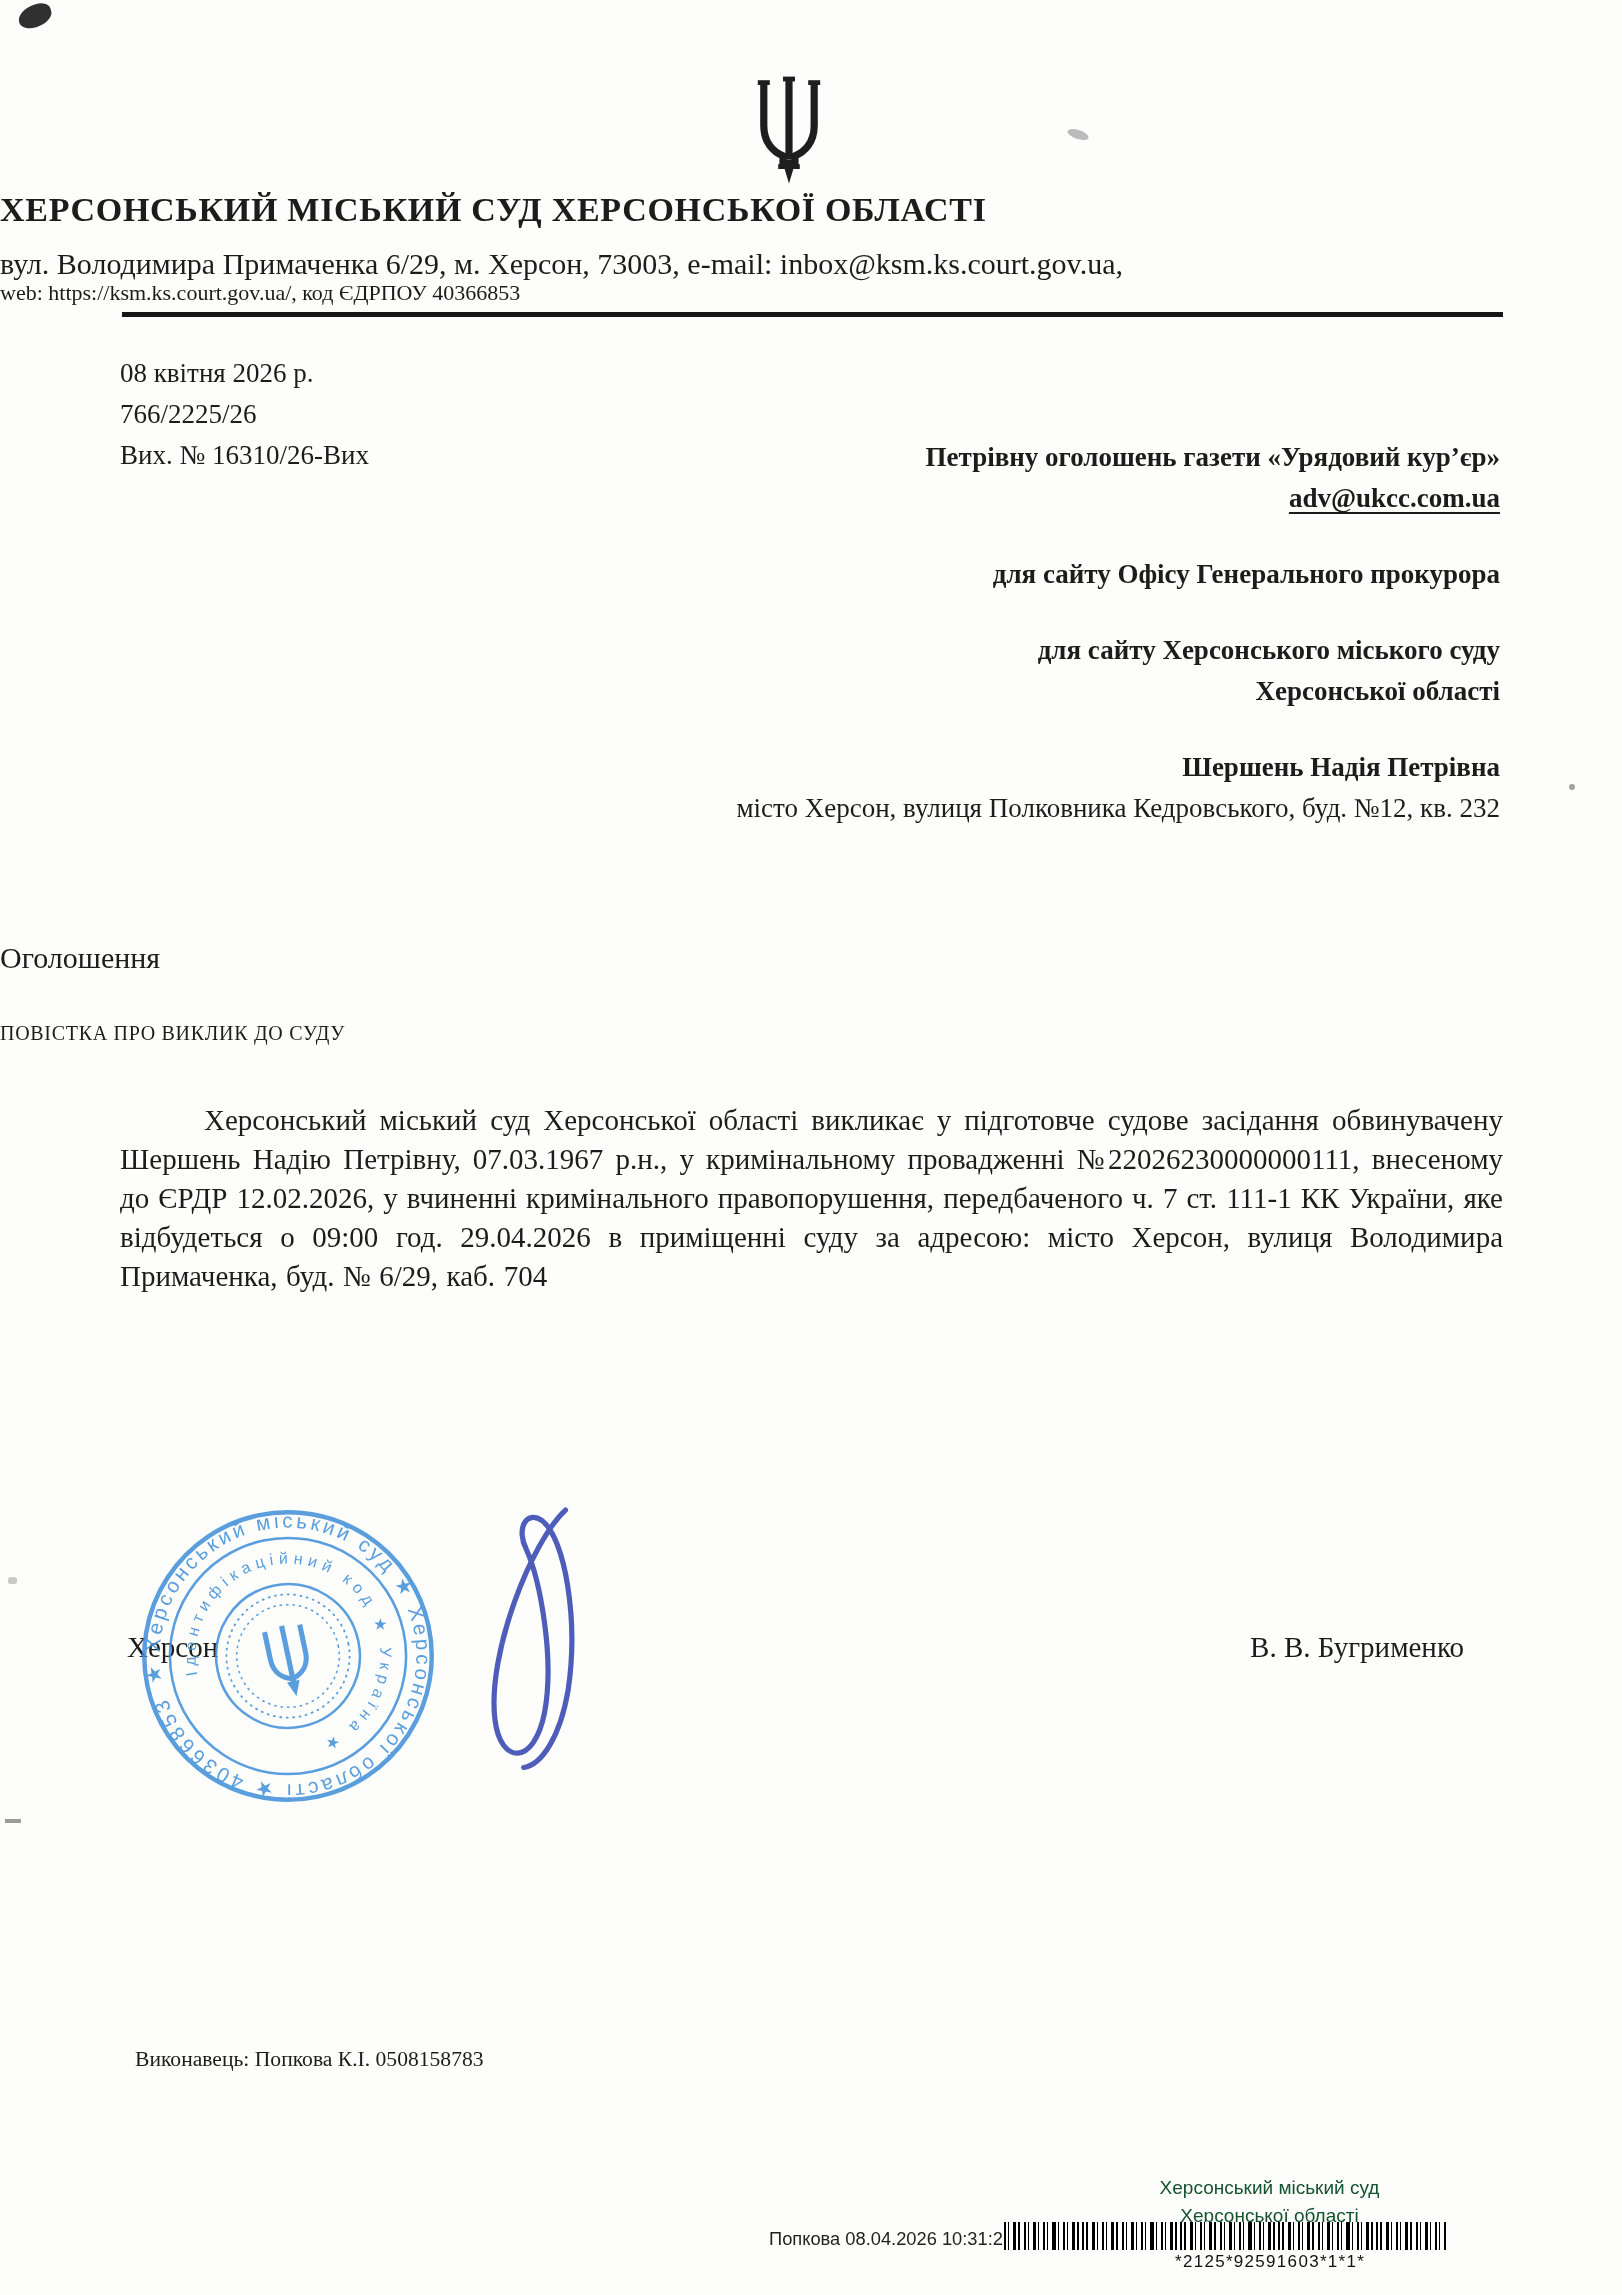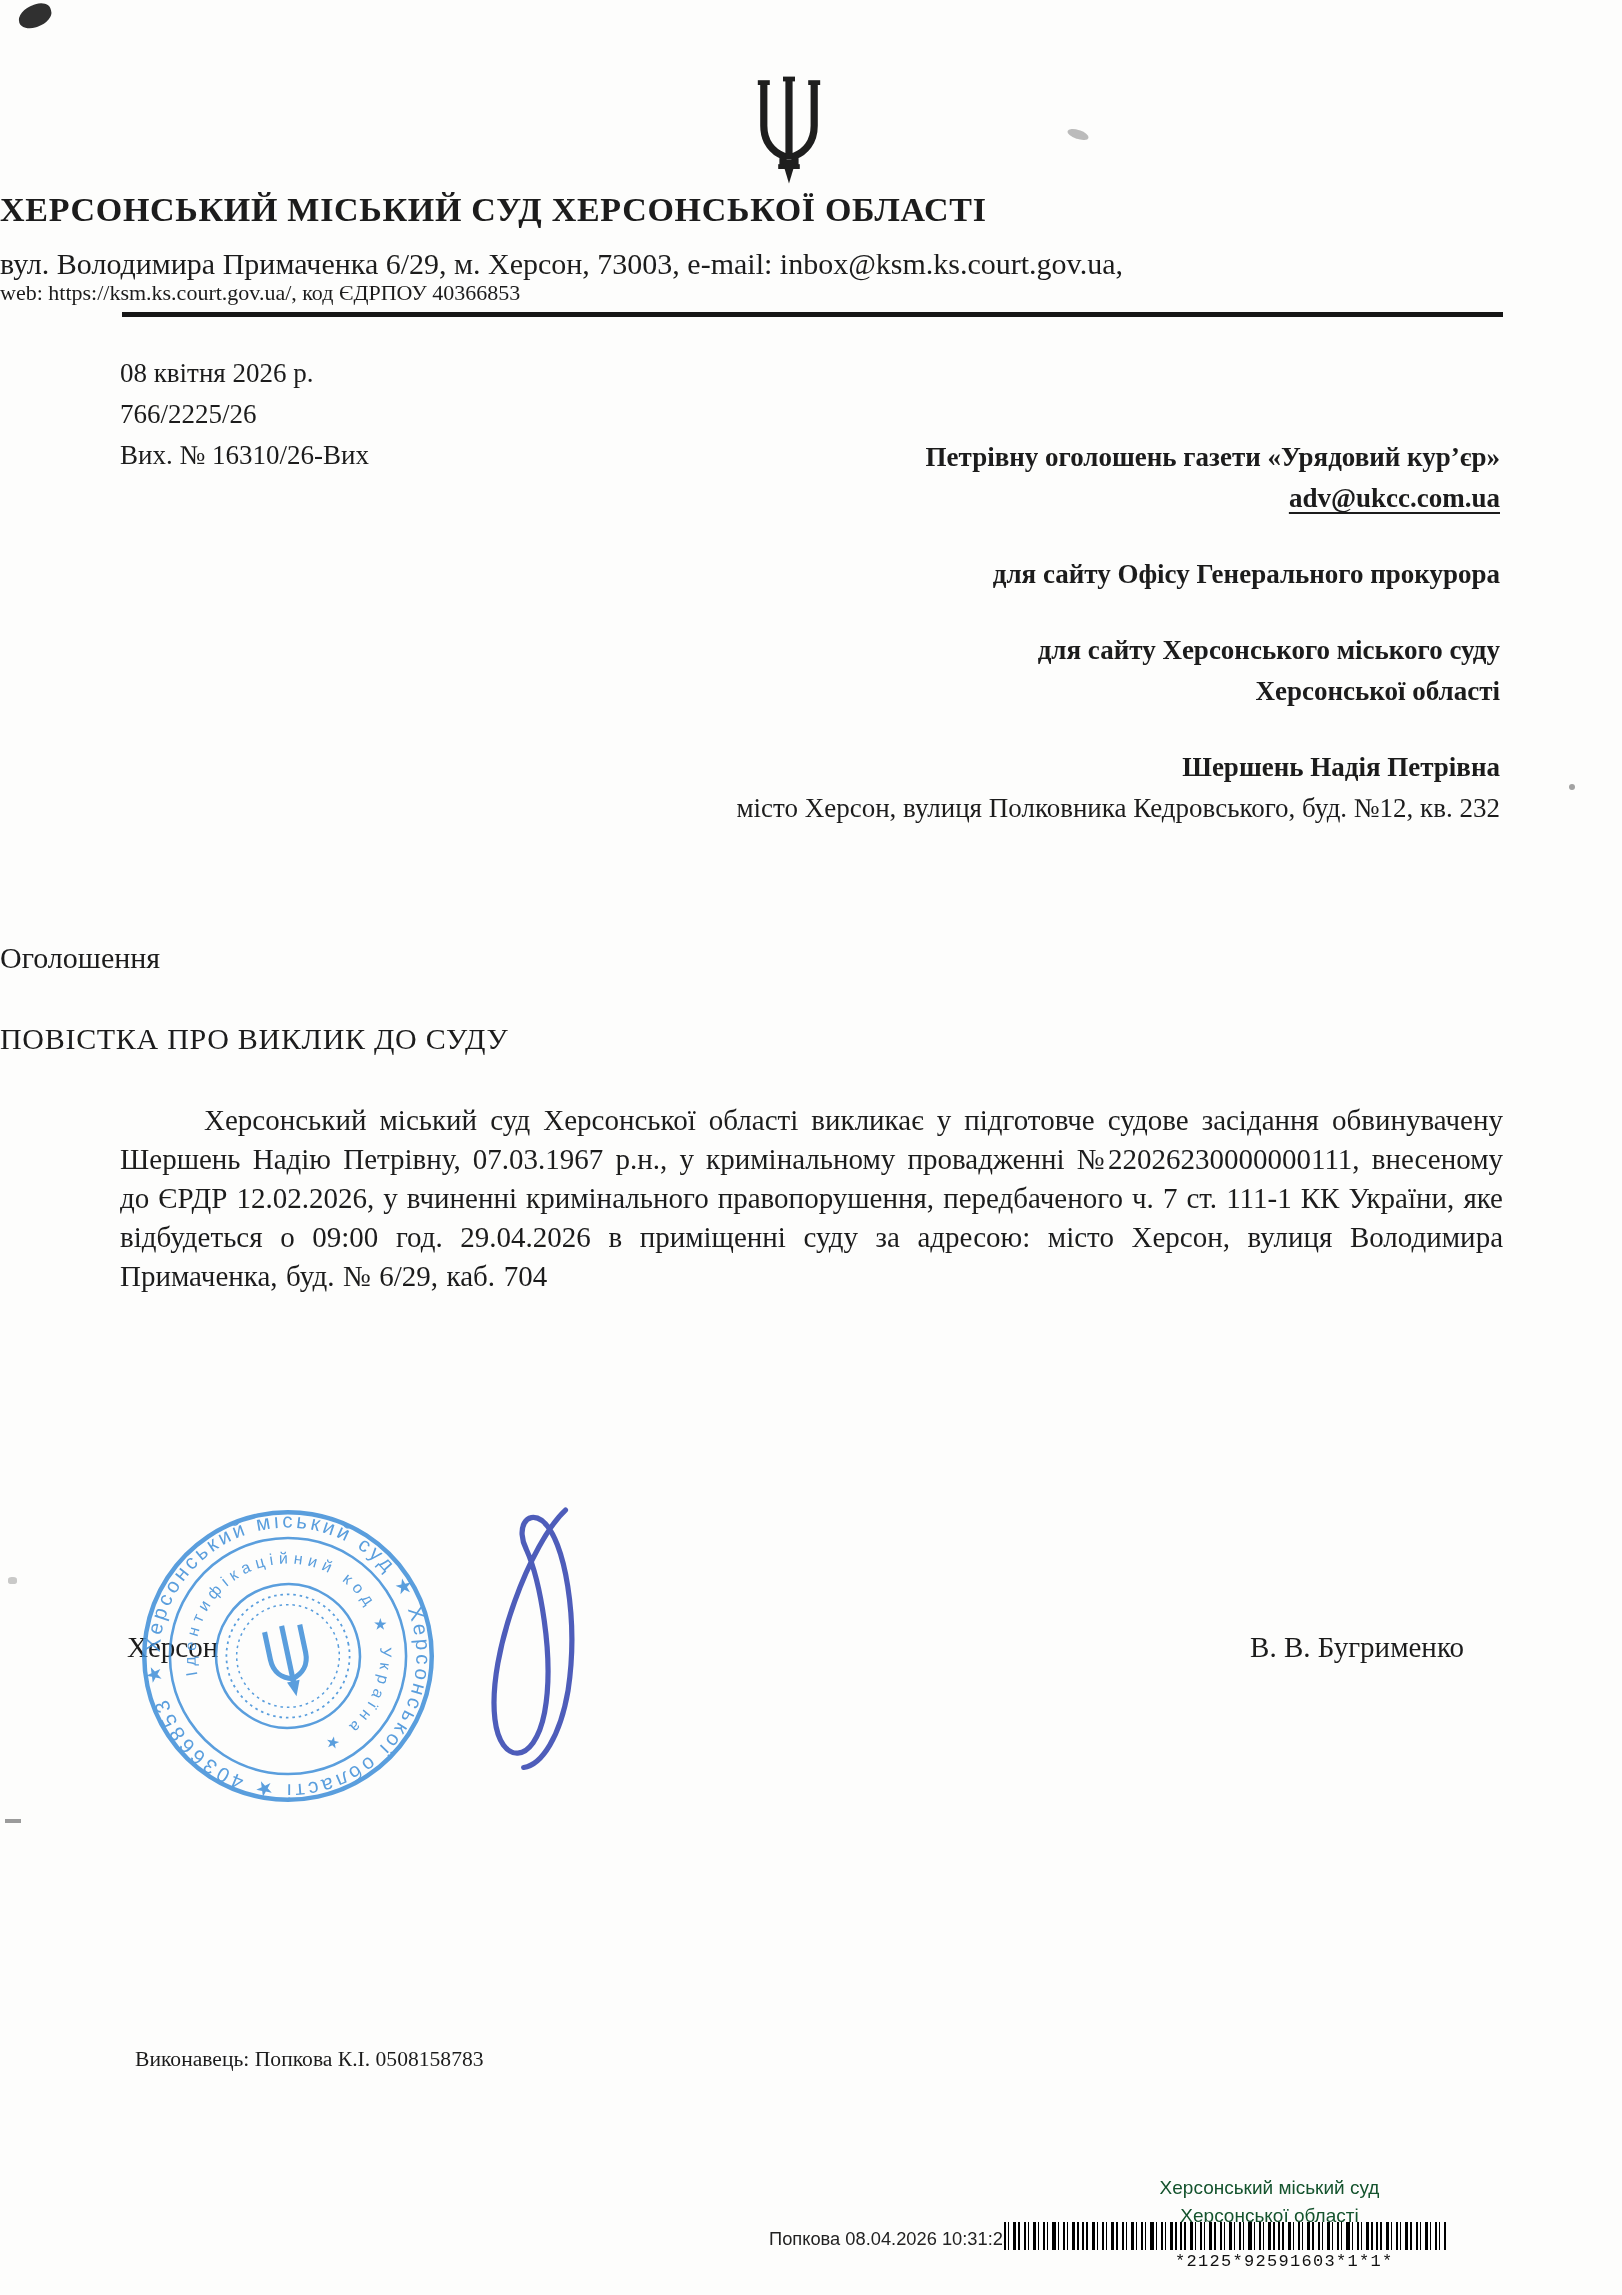--- a/index.html
+++ b/index.html
@@ -27,21 +27,21 @@
 
   
   .recipients{right:123px;top:437px;text-align:right;font-size:27px;line-height:41px;max-width:1112px;}
   .recipient-group{margin-top:35px;}
   .recipient-group:first-child{margin-top:0;}
   .bold{font-weight:700;}
   .underline{text-decoration:underline;text-underline-offset:4.6px;}
 
   
   .heading1{top:941px;font-size:30px;}
-  .heading2{top:1022px;font-size:30px;letter-spacing:0.7px;}
+  .heading2{top:1022px;font-size:20px;letter-spacing:0.7px;}
 
   
   .body-text{left:120px;top:1101px;width:1383px;font-size:29px;line-height:39px;text-align:justify;}
   .body-text p{margin:0;text-indent:84px;word-spacing:1.3px;}
 
   
   .judge-role{left:127px;top:1631px;font-size:29px;}
   .judge-name{right:159px;top:1631px;font-size:29px;}
 
   
@@ -52,21 +52,21 @@
 
   
   .executor{left:135px;top:2047px;font-size:21.6px;}
   .footer-court{left:1106px;top:2174px;width:327px;text-align:center;
     font-family:"Liberation Sans", sans-serif;font-size:19px;line-height:27.5px;color:#14532d;}
   .print-info{left:769px;top:2228px;font-family:"Liberation Sans", sans-serif;font-size:18.3px;color:#222;}
   .barcode{left:1004px;top:2222px;width:442px;height:27.5px;
     background:repeating-linear-gradient(90deg,
       #000 0 2px,#fff 2px 3.9px,#000 3.9px 5.2px,#fff 5.2px 9.2px,
       #000 9.2px 12.4px,#fff 12.4px 14.4px,#000 14.4px 15.7px,#fff 15.7px 19.6px);}
-  .barcode-text{left:1175px;top:2252px;font-family:Liberation Mono, monospace;font-size:17px;letter-spacing:1.3px;color:#111;}
+  .barcode-text{left:1175px;top:2252px;font-family:Liberation Sans, sans-serif;font-size:17px;letter-spacing:1.3px;color:#111;}
 
   
   .artifact{position:absolute;pointer-events:none;}
   .artifact-corner{left:18.3px;top:5.2px;width:34px;height:22px;background:#1a1a1a;
     border-radius:60% 40% 55% 45%;transform:rotate(-18deg);opacity:.9;}
   .artifact-smudge{left:1067px;top:130px;width:22px;height:9.2px;background:#7a7a7a;
     border-radius:50%;transform:rotate(18deg);opacity:.5;}
   .artifact-edge{left:5.2px;top:1819px;width:15.7px;height:3.9px;background:#4a4a4a;opacity:.55;}
   .artifact-dot{left:1569px;top:784px;width:5.9px;height:5.9px;border-radius:50%;background:#666;opacity:.6;}
   .artifact-edge2{left:7.9px;top:1577px;width:9.2px;height:6.5px;background:#8a8a8a;border-radius:40%;opacity:.45;}

